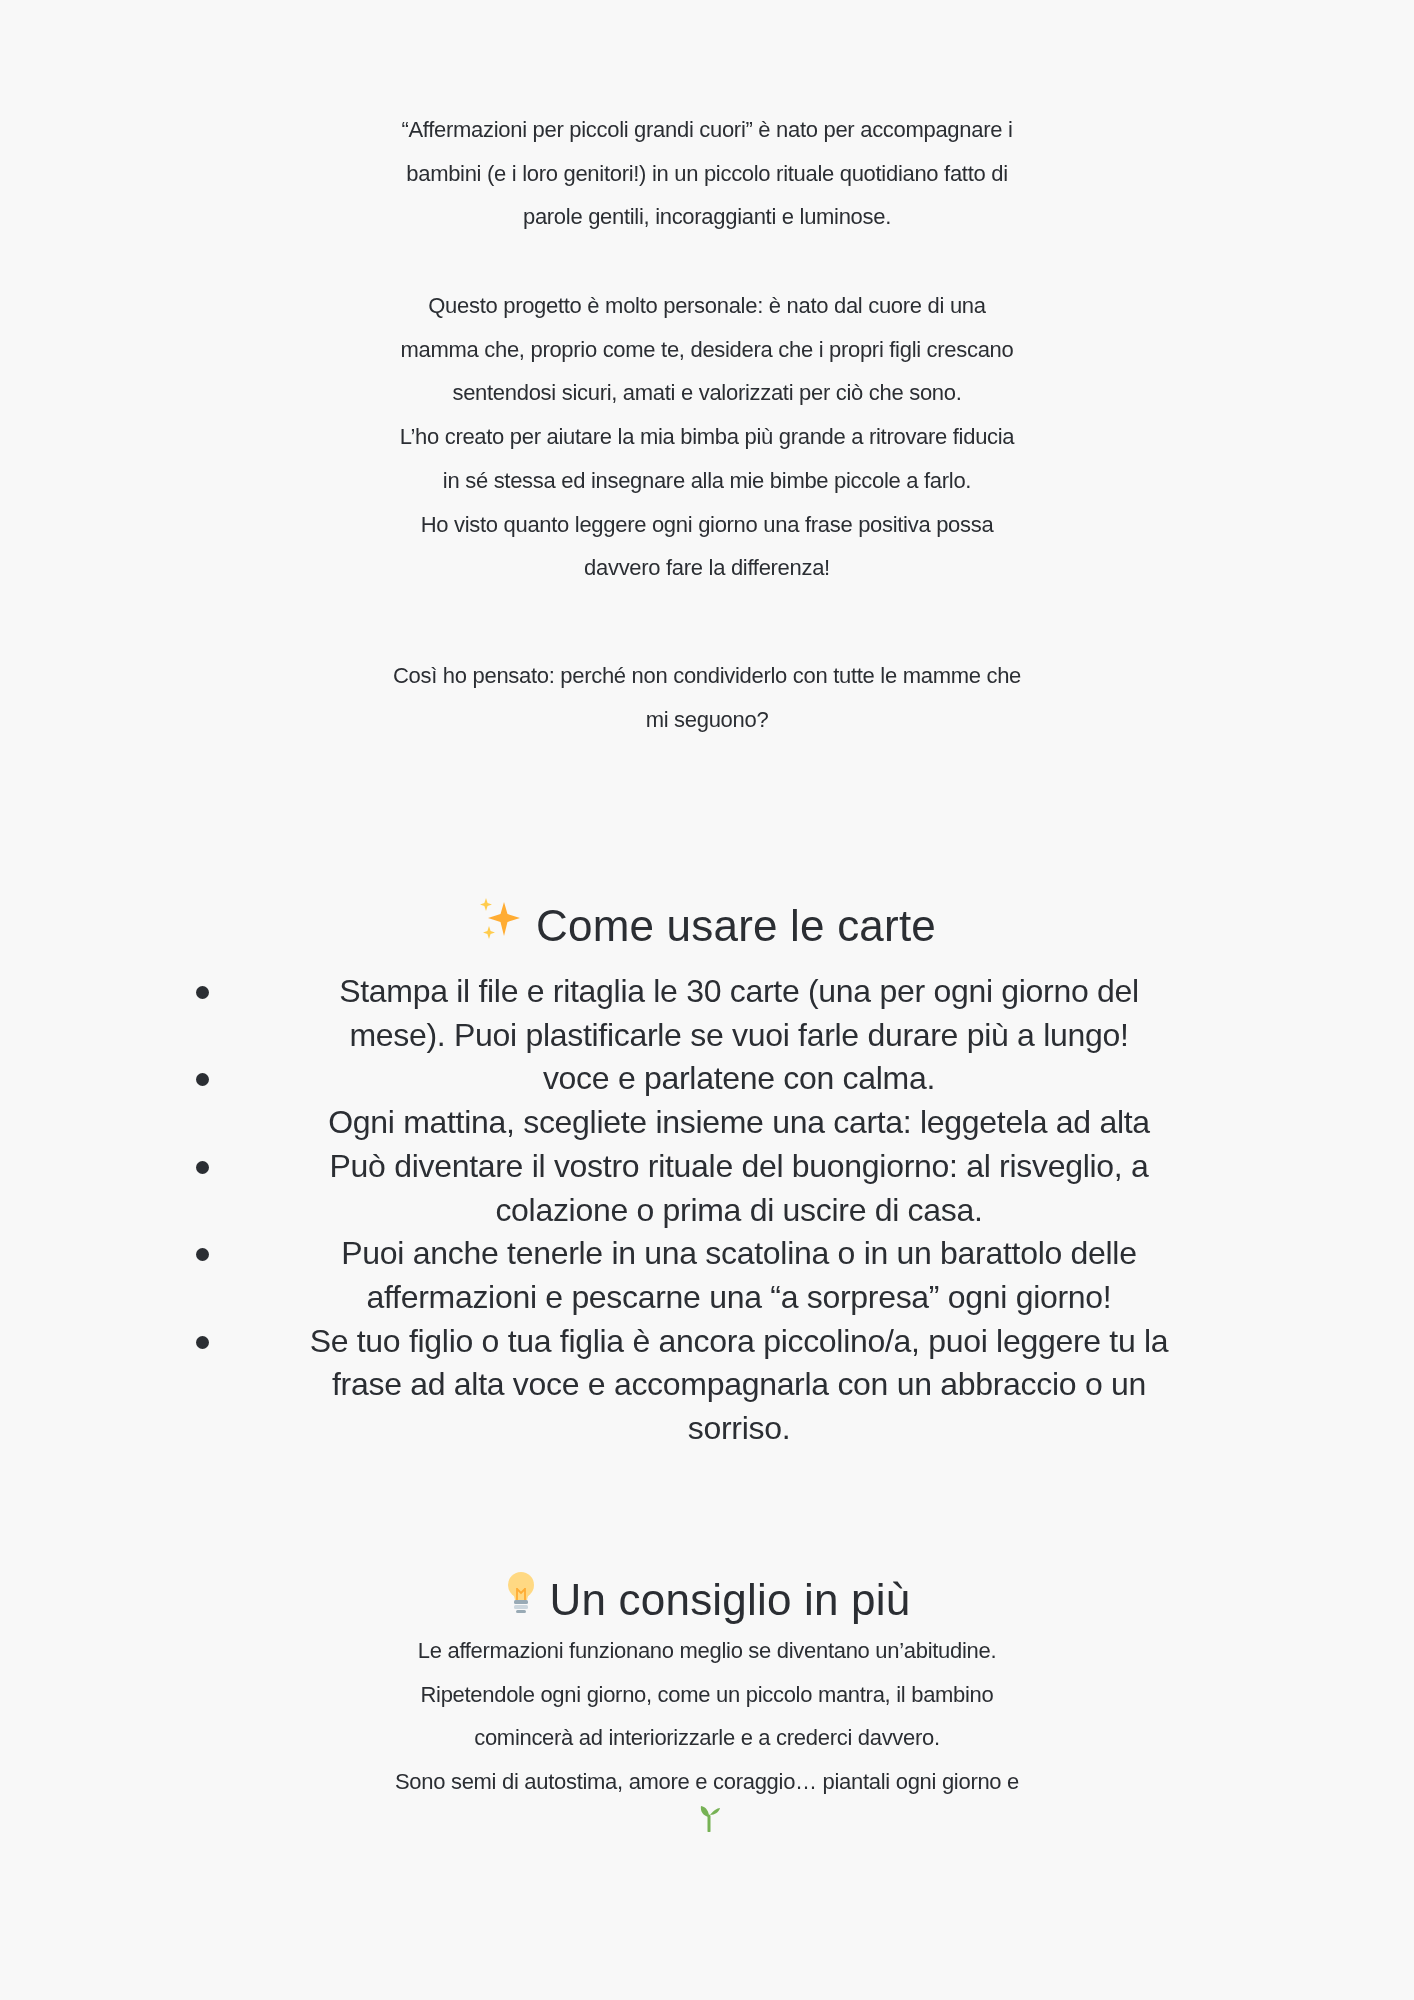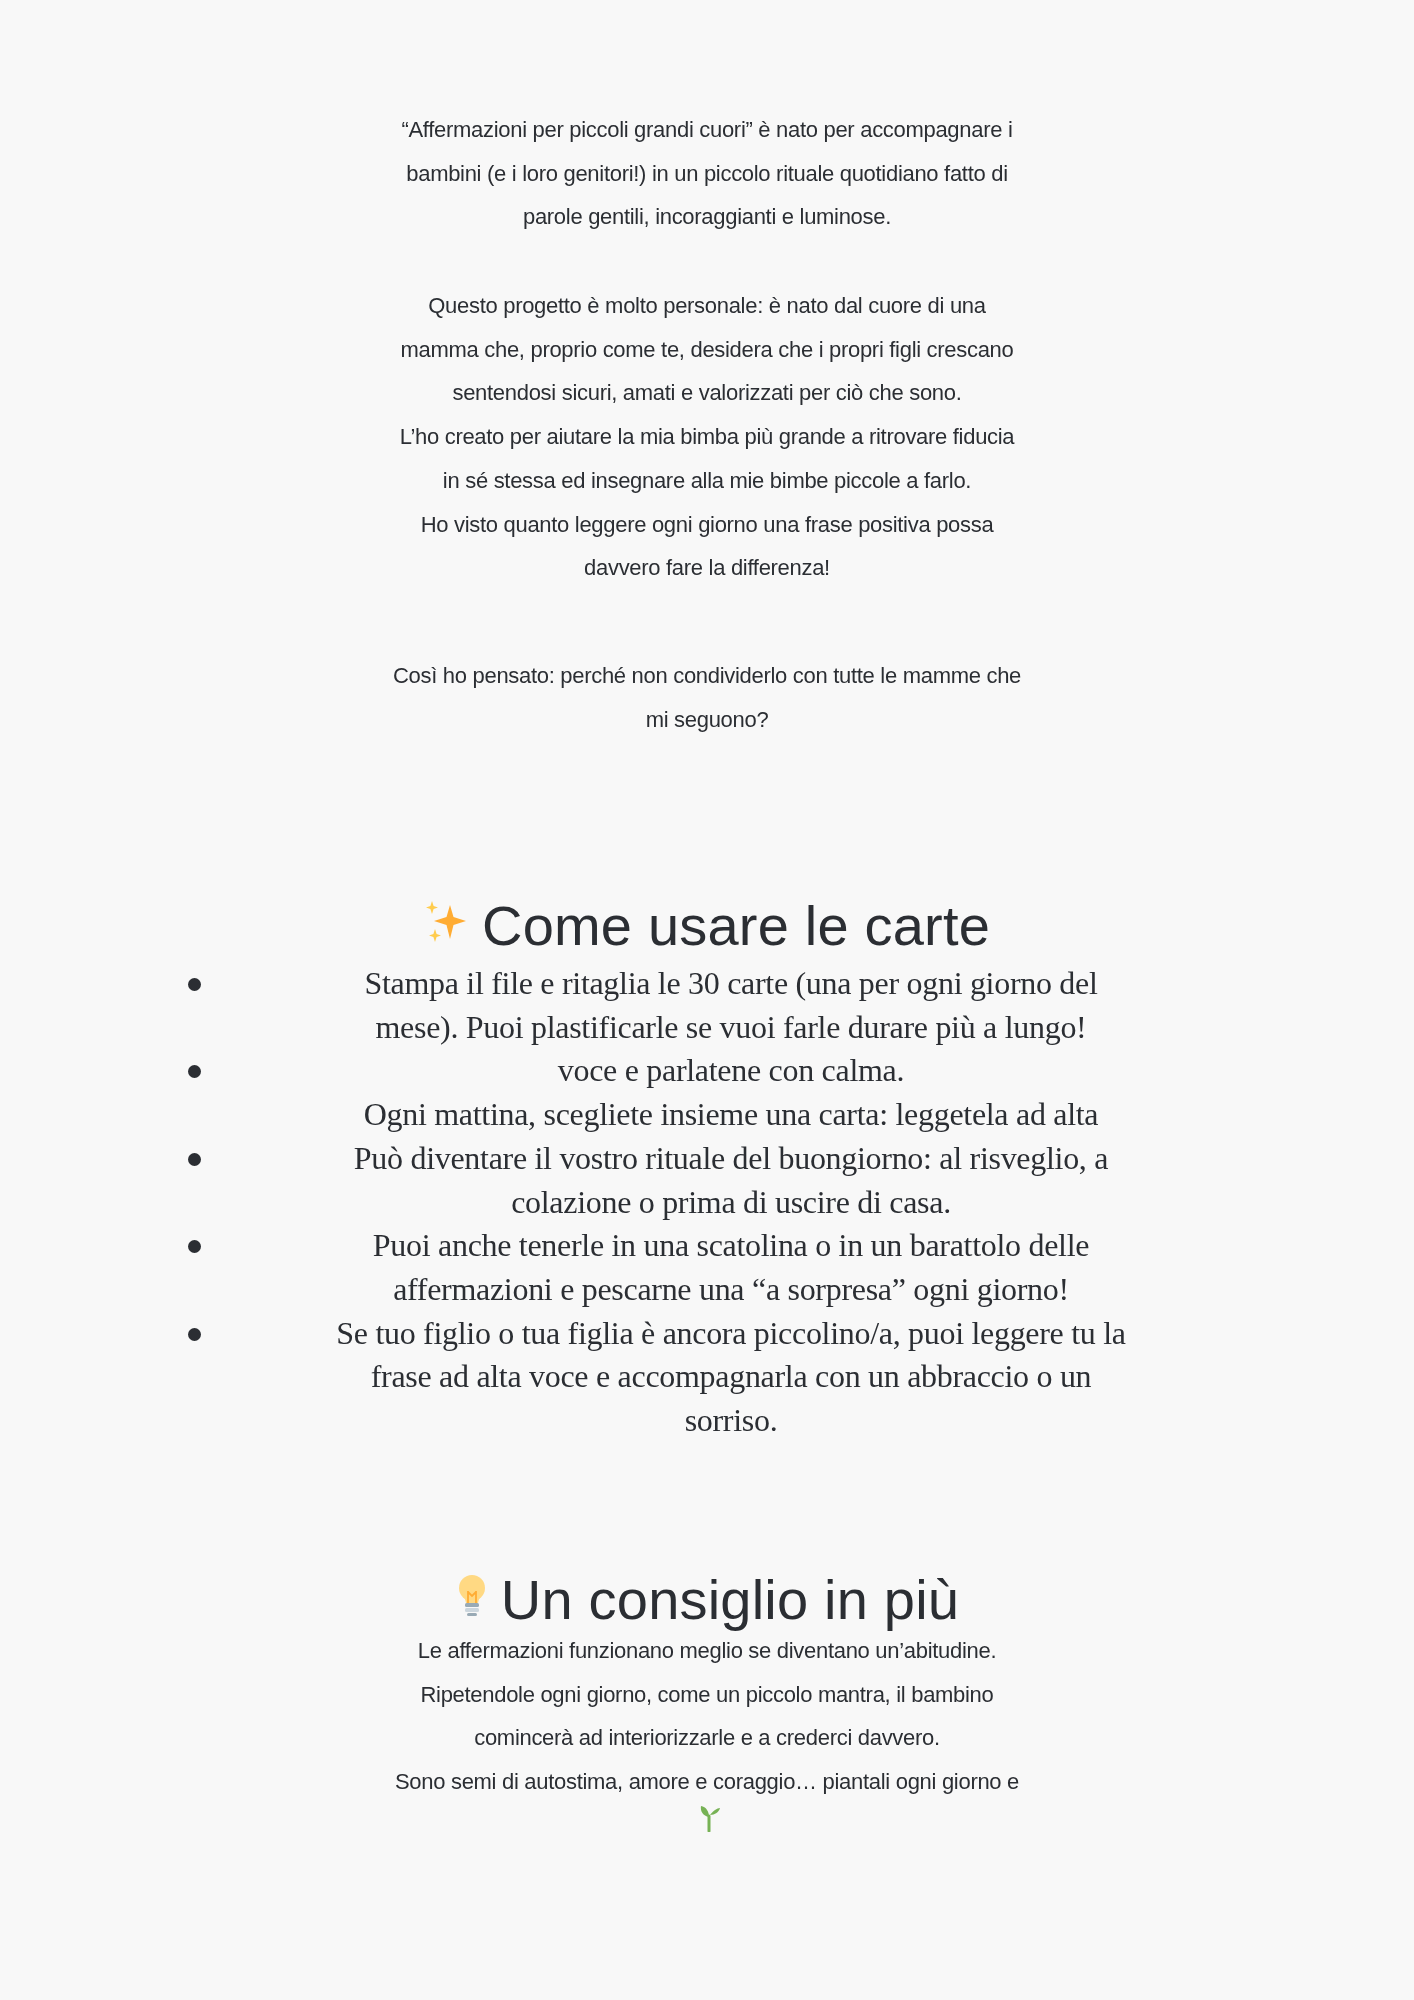--- a/index.html
+++ b/index.html
@@ -29,39 +29,38 @@
     font-size: 22px;
     line-height: 43.7px;
     letter-spacing: -0.3px;
   }
   .para span { display: block; }
   .heading {
     position: absolute;
     left: 0;
     width: 1094px;
     text-align: center;
-    font-size: 56px;
+    font-size: 44px;
     line-height: 56px;
     letter-spacing: 0.2px;
   }
   .heading .emoji {
     display: inline-block;
     vertical-align: middle;
     margin-right: 12px;
     position: relative;
     top: -4px;
   }
   .list {
     position: absolute;
     left: 0;
     width: 1094px;
-    margin: 4px;
+    margin: 12px;
     padding: 0;
     list-style: none;
-    font-family: Liberation Serif, serif;
   }
   .list li {
     position: relative;
     text-align: center;
     font-size: 32px;
     line-height: 43.7px;
     letter-spacing: -0.3px;
     padding-left: 40px;
   }
   .list li .line { display: block; }

